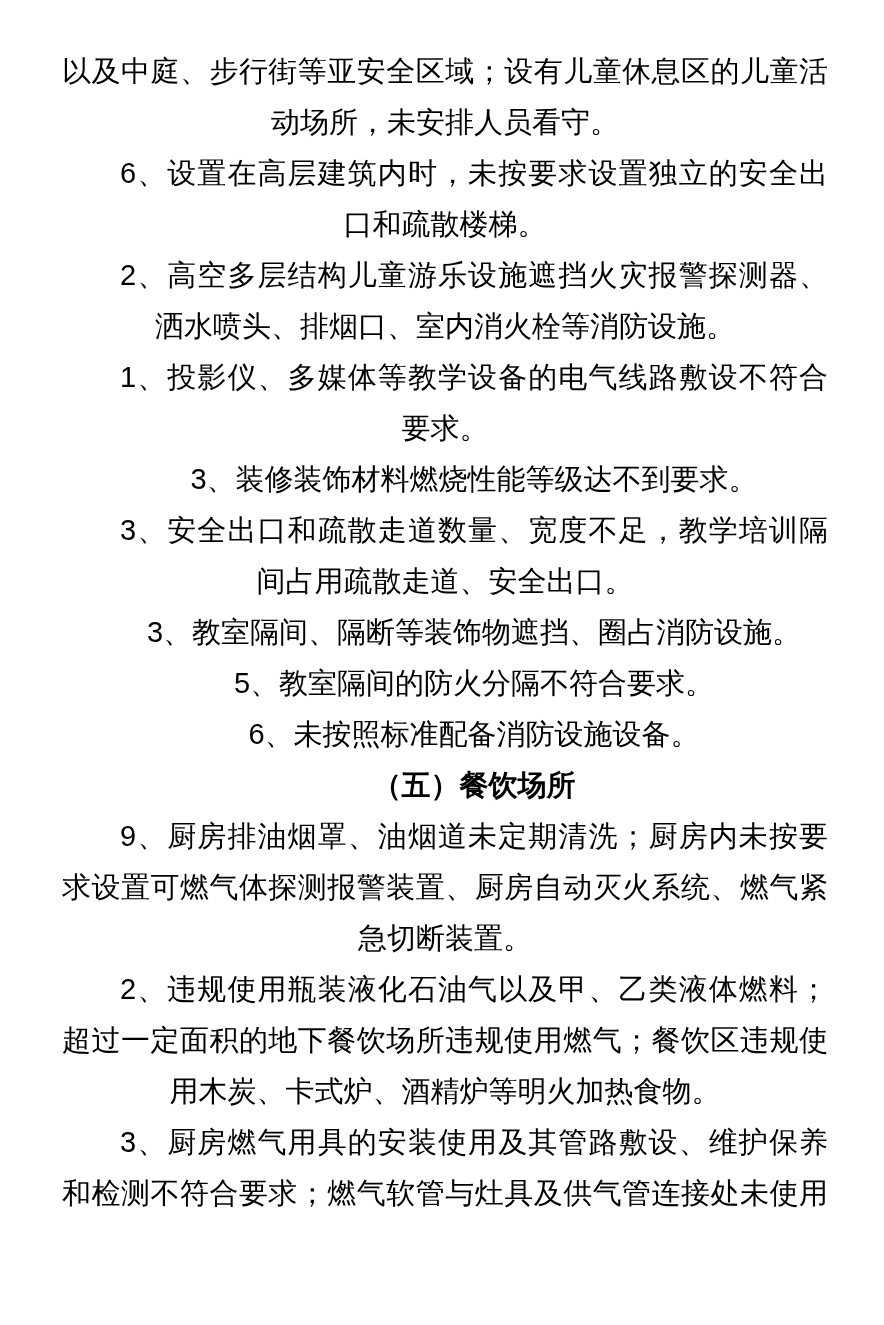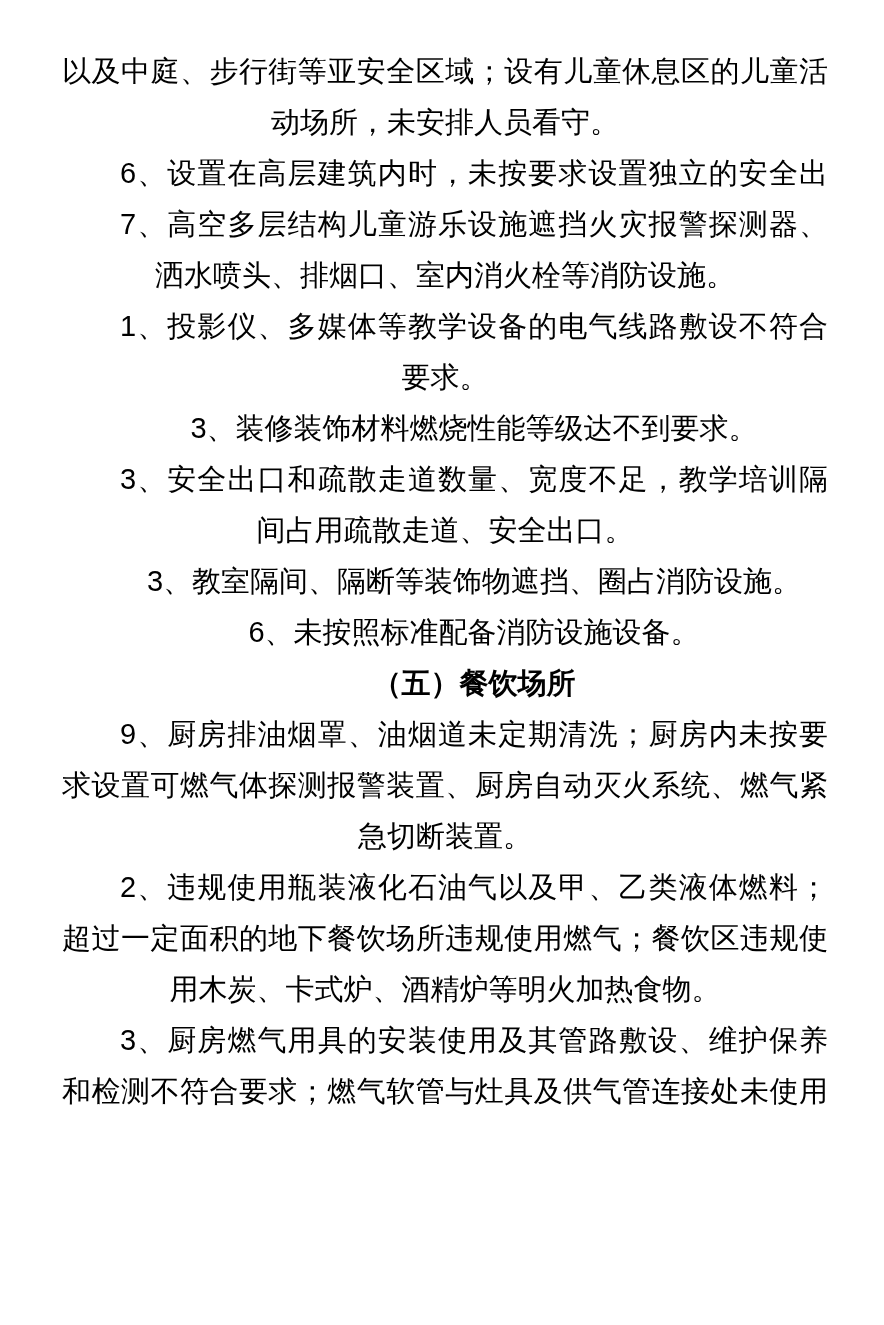--- a/index.html
+++ b/index.html
@@ -41,28 +41,30 @@
     font-weight: 700;
   }
 </style>
 </head>
 <body>
 
 <div class="page">
   <div class="line jfy">以及中庭、步行街等亚安全区域；设有儿童休息区的儿童活</div>
   <div class="line">动场所，未安排人员看守。</div>
   <div class="line ind jfy">6、设置在高层建筑内时，未按要求设置独立的安全出</div>
-  <div class="line ind jfy">7、高空多层结构儿童游乐设施遮挡火灾报警探测器、</div>
+  <div class="line">口和疏散楼梯。</div>
+  <div class="line ind jfy">2、高空多层结构儿童游乐设施遮挡火灾报警探测器、</div>
   <div class="line">洒水喷头、排烟口、室内消火栓等消防设施。</div>
   <div class="line ind jfy">1、投影仪、多媒体等教学设备的电气线路敷设不符合</div>
   <div class="line">要求。</div>
   <div class="line ind">3、装修装饰材料燃烧性能等级达不到要求。</div>
   <div class="line ind jfy">3、安全出口和疏散走道数量、宽度不足，教学培训隔</div>
   <div class="line">间占用疏散走道、安全出口。</div>
   <div class="line ind">3、教室隔间、隔断等装饰物遮挡、圈占消防设施。</div>
+  <div class="line ind">5、教室隔间的防火分隔不符合要求。</div>
   <div class="line ind">6、未按照标准配备消防设施设备。</div>
   <div class="line ind bold">（五）餐饮场所</div>
   <div class="line ind jfy">9、厨房排油烟罩、油烟道未定期清洗；厨房内未按要</div>
   <div class="line jfy">求设置可燃气体探测报警装置、厨房自动灭火系统、燃气紧</div>
   <div class="line">急切断装置。</div>
   <div class="line ind jfy">2、违规使用瓶装液化石油气以及甲、乙类液体燃料；</div>
   <div class="line jfy">超过一定面积的地下餐饮场所违规使用燃气；餐饮区违规使</div>
   <div class="line">用木炭、卡式炉、酒精炉等明火加热食物。</div>
   <div class="line ind jfy">3、厨房燃气用具的安装使用及其管路敷设、维护保养</div>
   <div class="line jfy">和检测不符合要求；燃气软管与灶具及供气管连接处未使用</div>

